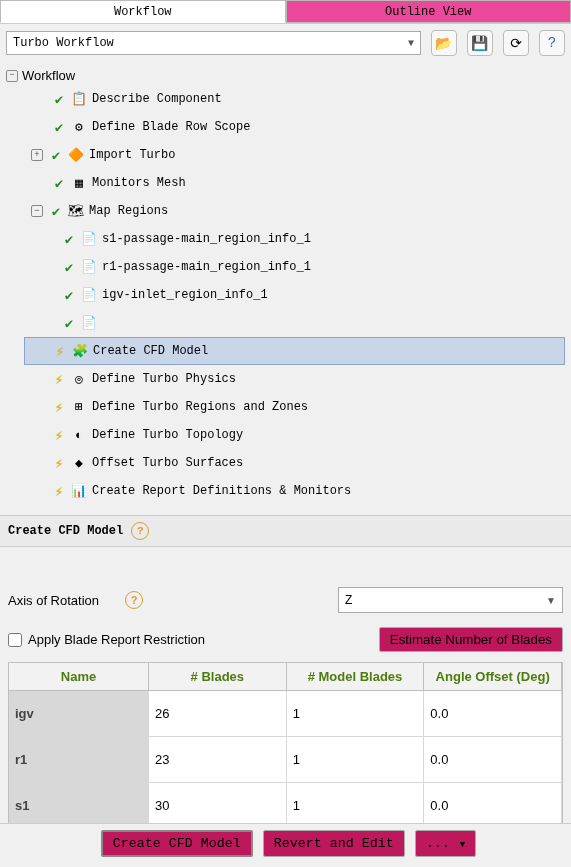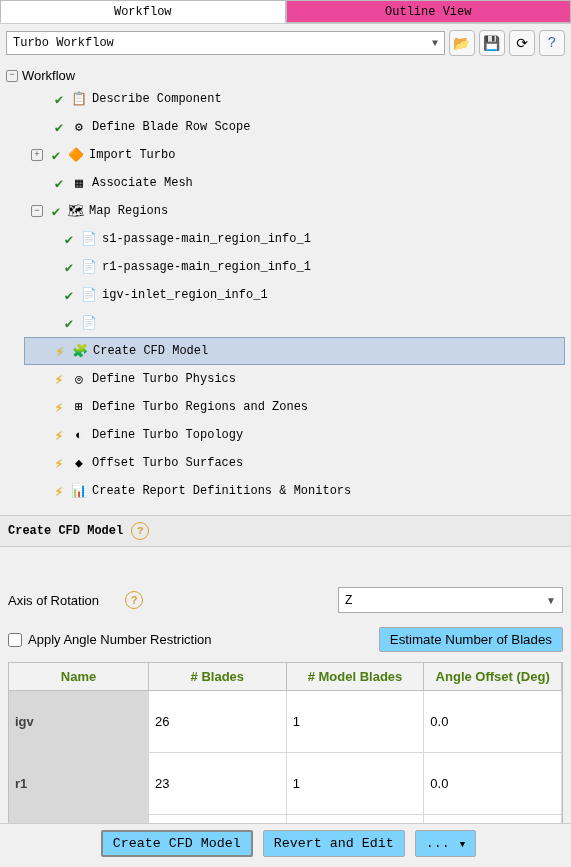--- a/index.html
+++ b/index.html
@@ -31,21 +31,21 @@
 .tab.active {
   background: #fff;
   border-bottom: 1px solid #fff;
 }
 
 
 .toolbar {
   display: flex;
   align-items: center;
   padding: 6px;
-  gap: 4px;
+  gap: 10px;
   background: #f0f0f0;
 }
 .dropdown {
   flex: 1;
   height: 24px;
   border: 1px solid #aaa;
   background: #fff;
   padding: 0 6px;
   display: flex;
   align-items: center;
@@ -180,21 +180,21 @@
   align-items: center;
   gap: 6px;
   font-family: Arial, sans-serif;
   font-size: 13px;
 }
 .checkbox-row input[type="checkbox"] {
   width: 14px; height: 14px;
 }
 .btn {
   border: 1px solid #aaa;
-  background: #7dd3fc;
+  background: #be185d;
   padding: 4px 10px;
   cursor: pointer;
   border-radius: 2px;
   margin-left: 6px;
 }
 
 
 .table {
   border: 1px solid #bfbfbf;
   background: #fff;
@@ -208,21 +208,21 @@
   text-align: center;
   border-right: 1px solid #bfbfbf;
   border-bottom: 1px solid #bfbfbf;
   padding: 6px 4px;
   color: #4d7c0f;
 }
 .table-row .cell {
   flex: 1;
   border-right: 1px solid #d8d8d8;
   border-bottom: 1px solid #d8d8d8;
-  padding: 23px 6px;
+  padding: 15px 6px;
   font-size: 13px;
 }
 .table-row .cell:first-child {
   flex: 0 0 140px;
 }
 .table-row.data .cell:first-child {
   background: #d8d8d8;
   font-weight: bold;
   color: #444;
 }
@@ -292,21 +292,21 @@
       <div class="tree-item" style="padding-left: 10px;">
         <span class="tree-toggle subtoggle">+</span>
         <span class="check">✔</span>
         <span class="icon">🔶</span>
         <span class="text">Import Turbo</span>
       </div>
       <div class="tree-item" style="padding-left: 10px;">
         <span class="spacer"></span>
         <span class="check">✔</span>
         <span class="icon">▦</span>
-        <span class="text">Associate Mesh</span>
+        <span class="text">Monitors Mesh</span>
       </div>
       <div class="tree-item" style="padding-left: 10px;">
         <span class="tree-toggle subtoggle">−</span>
         <span class="check">✔</span>
         <span class="icon">🗺</span>
         <span class="text">Map Regions</span>
       </div>
       <div class="sub-children">
         <div class="tree-item" style="padding-left: 10px;">
           <span class="check">✔</span>
@@ -383,21 +383,21 @@
       <div class="select">
         <span>Z</span>
         <span style="font-size:10px;color:#555">▼</span>
       </div>
     </div>
   </div>
 
   <div class="checkbox-row">
     <label>
       <input type="checkbox" style="">
-      <span>Apply Angle Number Restriction</span>
+      <span>Apply Blade Report Restriction</span>
     </label>
     <button class="btn">Estimate Number of Blades</button>
   </div>
 
   <div class="table">
     <div class="table-row header">
       <div class="cell">Name</div>
       <div class="cell"># Blades</div>
       <div class="cell"># Model Blades</div>
       <div class="cell">Angle Offset (Deg)</div>

